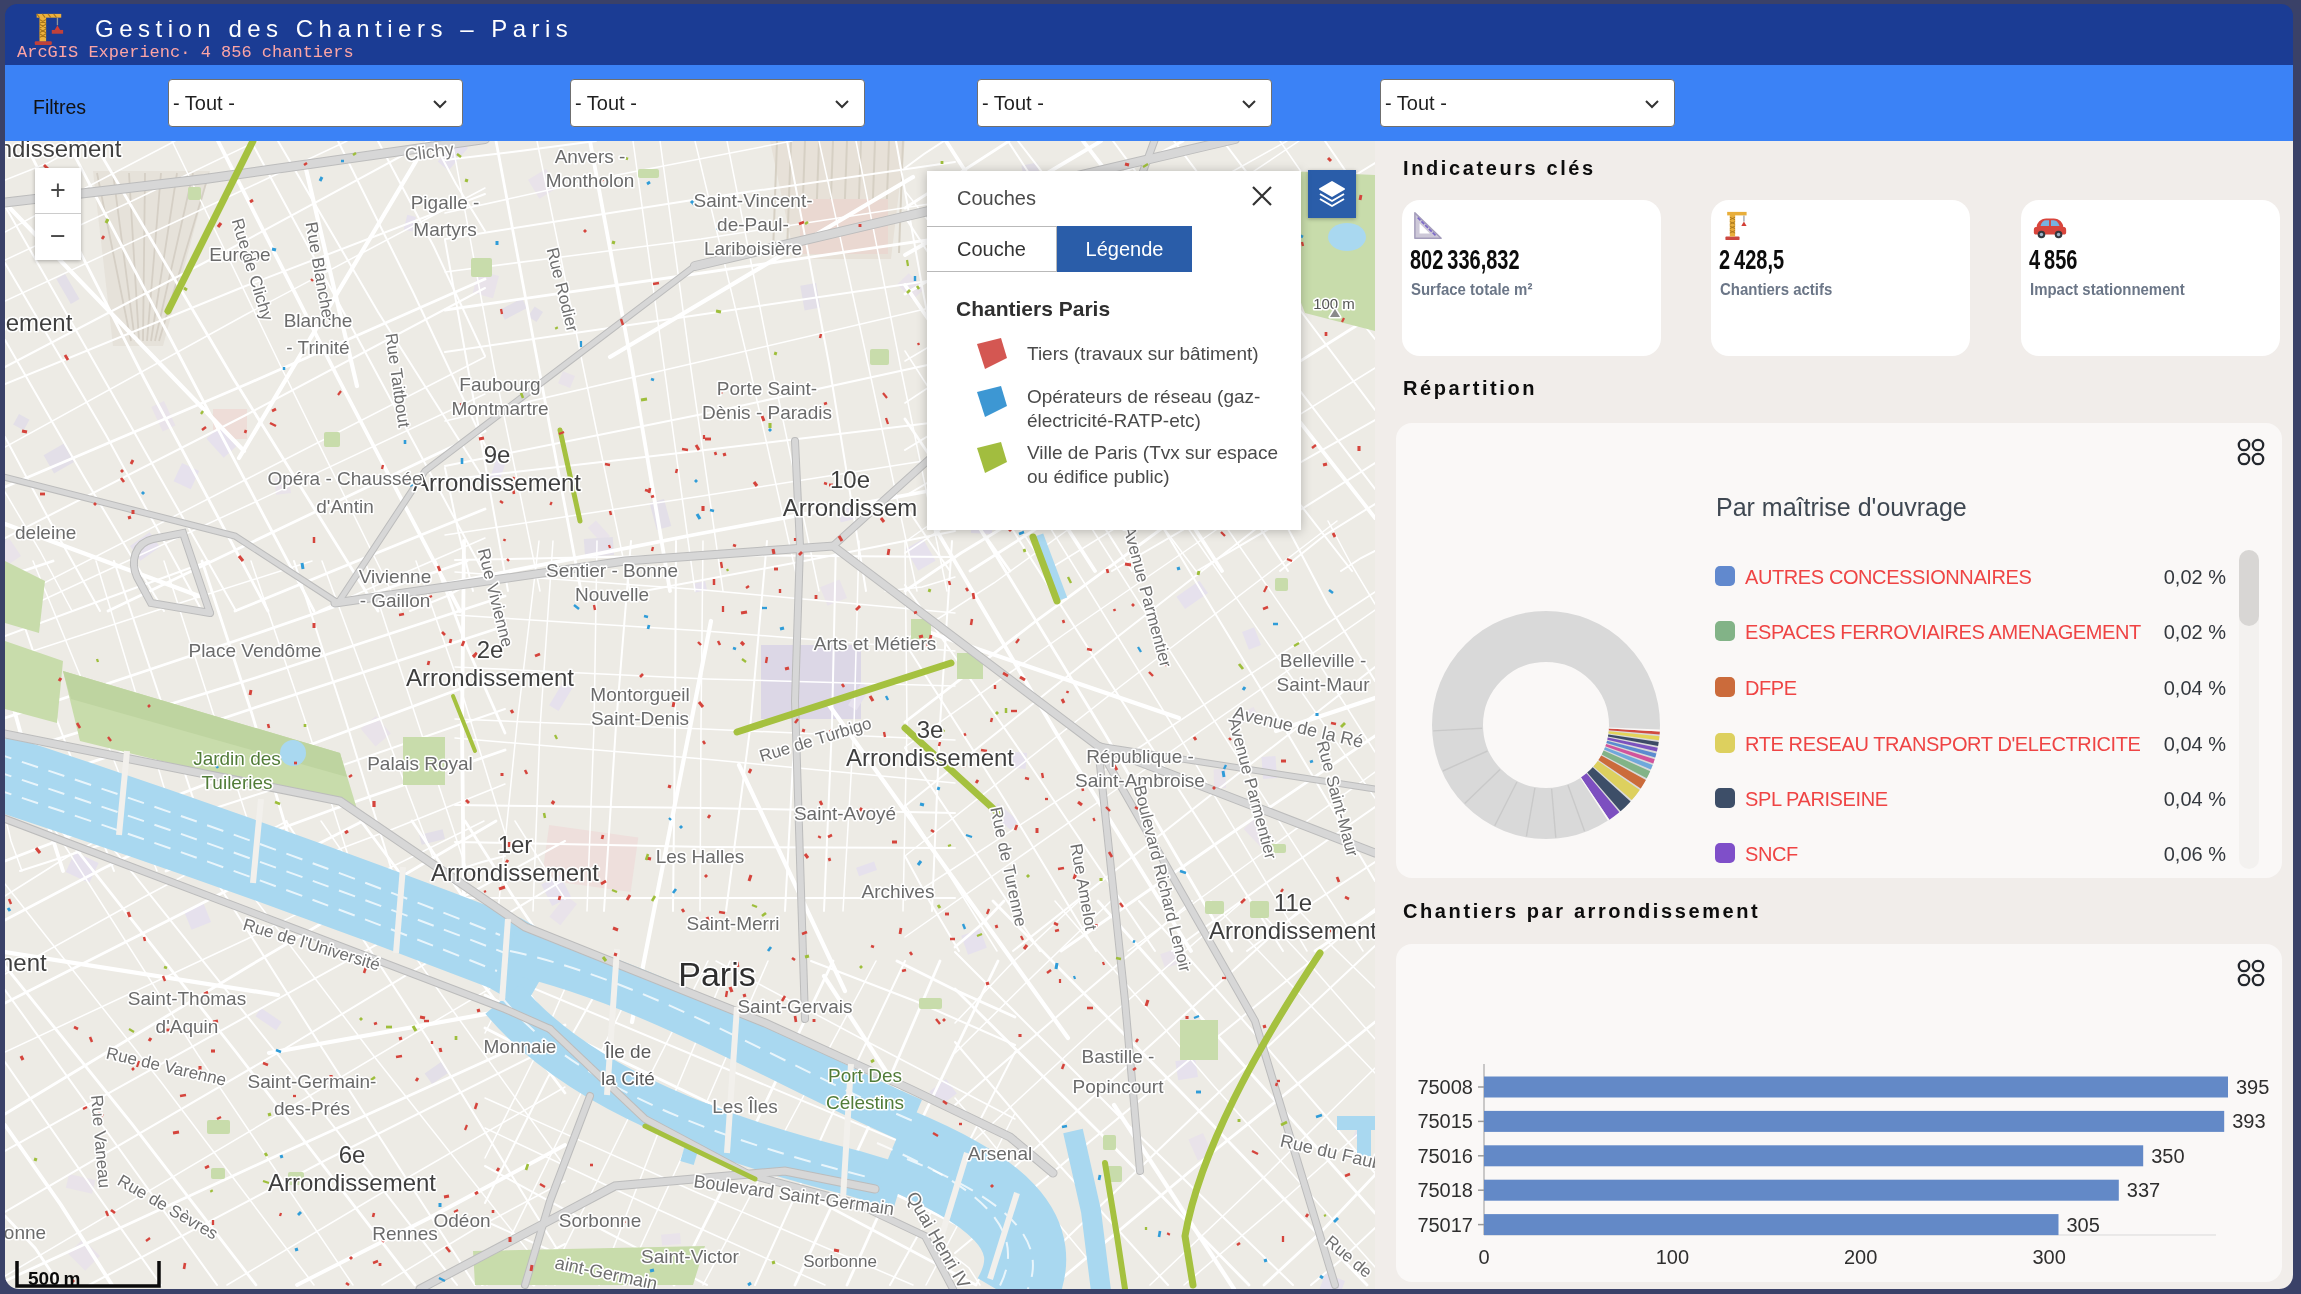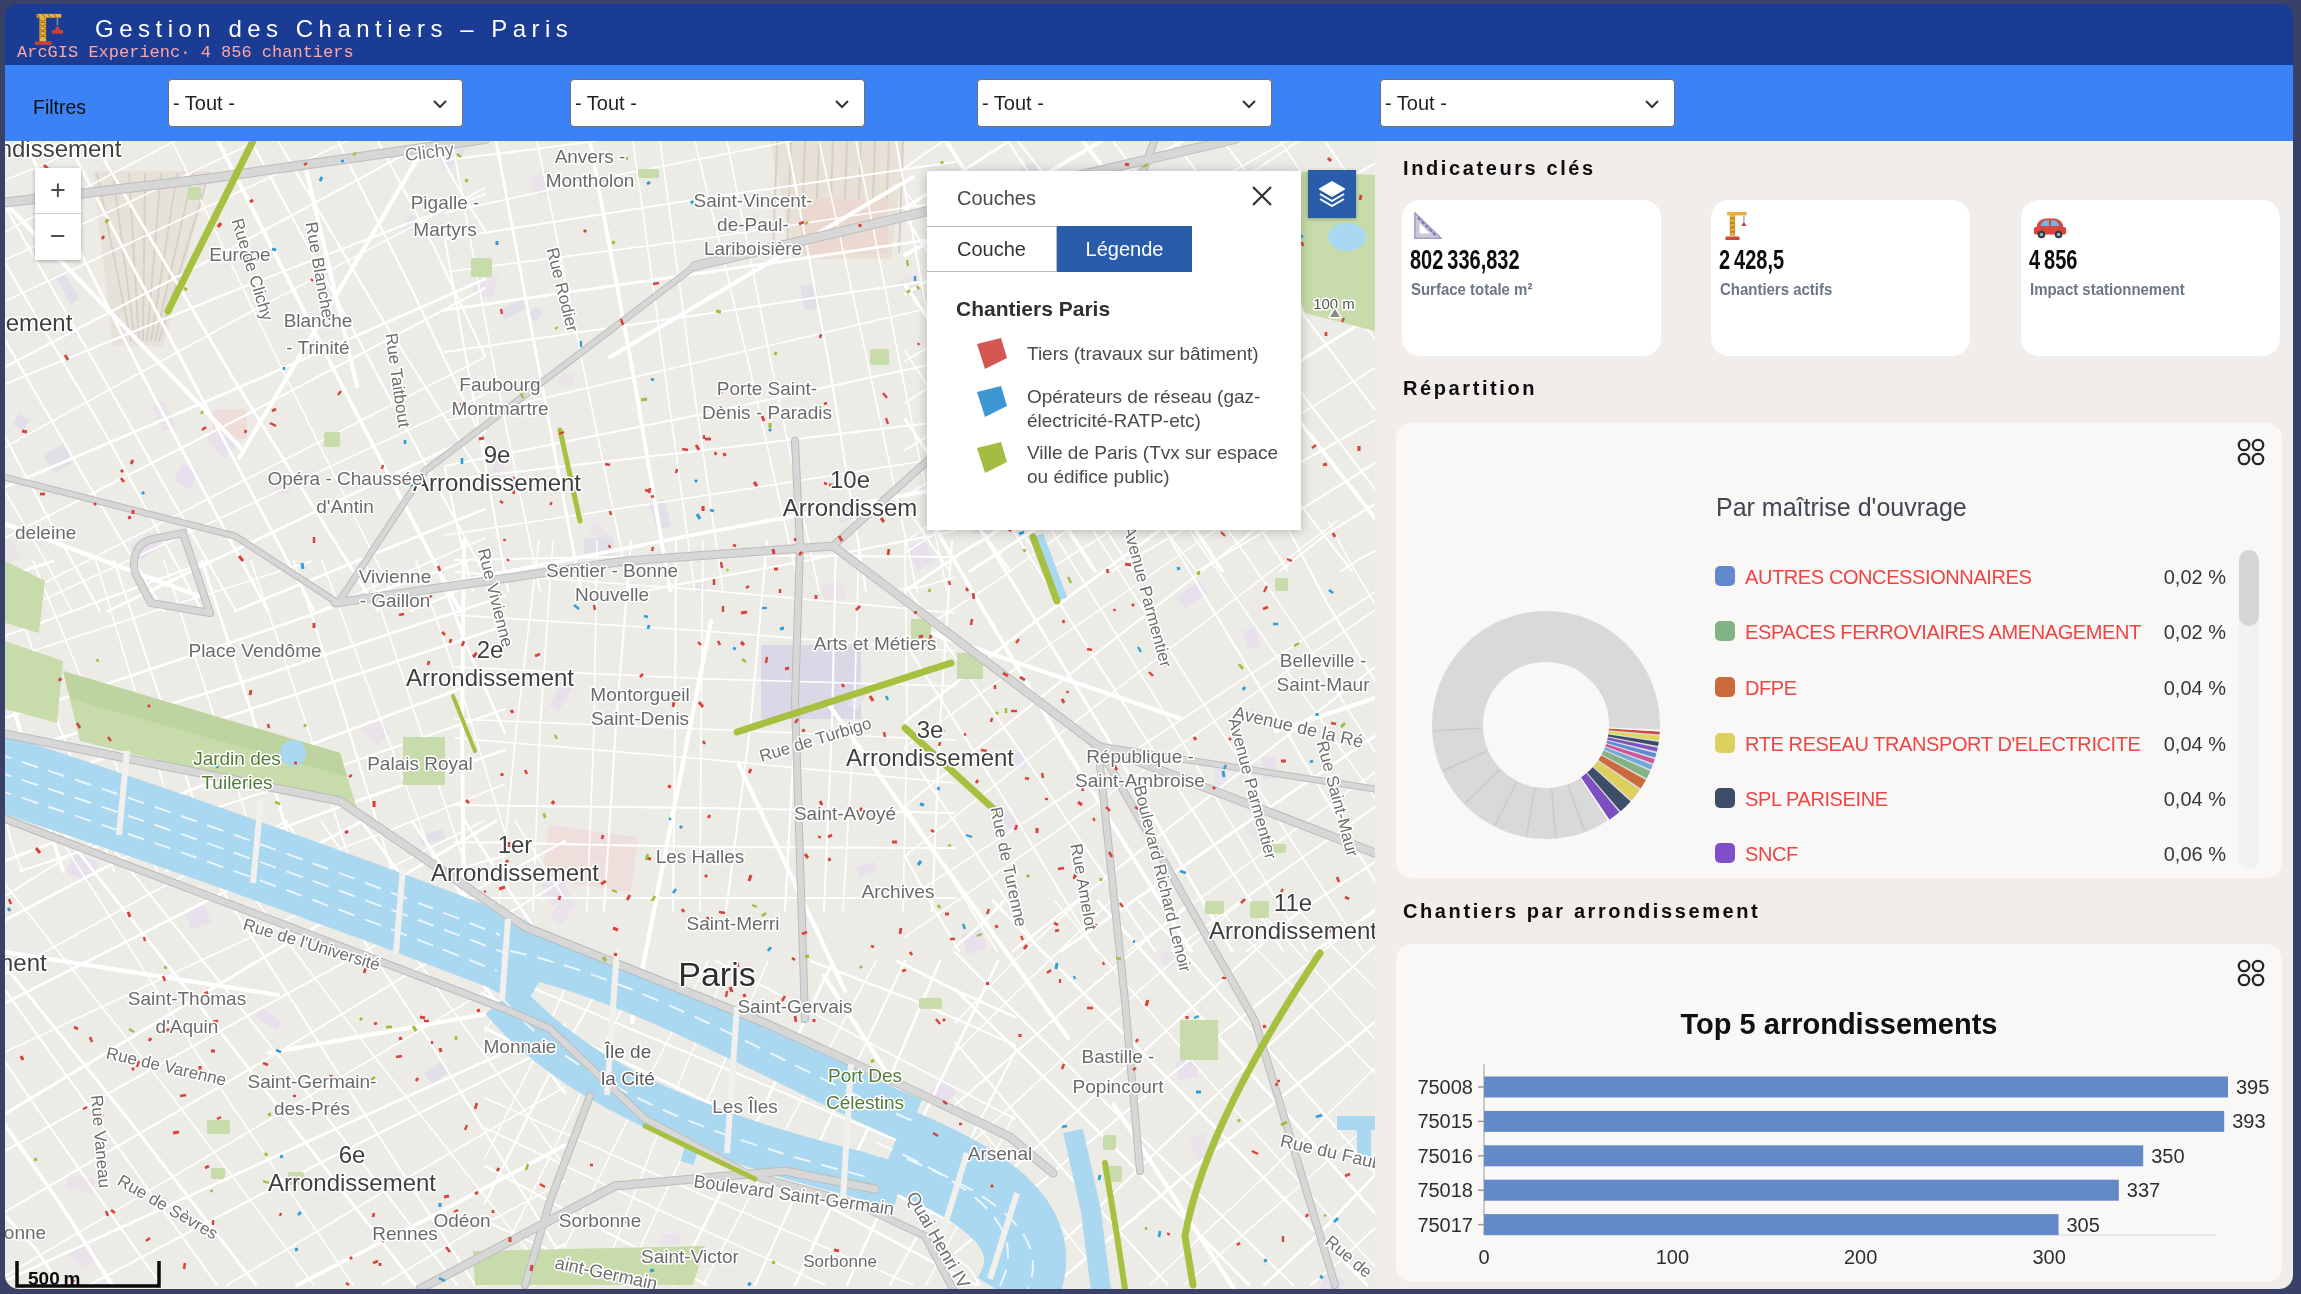--- a/index.html
+++ b/index.html
@@ -1325,21 +1325,20 @@
     <div class="sect" style="left:28px;top:759px">Chantiers par arrondissement</div>
     <div class="bigcard" style="top:803px;height:338px">
       <div class="dots"><svg width="30" height="30" viewBox="0 0 30 30">
 <g fill="none" stroke="#23272d" stroke-width="2.3">
 <circle cx="8" cy="8" r="5.2"></circle>
               <circle cx="22" cy="8" r="5.2"></circle>
 <circle cx="8" cy="22" r="5.2"></circle>
               <circle cx="22" cy="22" r="5.2"></circle>
 </g>
           </svg></div>
-      <div class="btitle">Top 5 arrondissements</div>
       <div style="position:absolute;left:0;top:0"><svg width="886" height="338" viewBox="0 0 886 338" font-family="Liberation Sans, sans-serif">
             <line x1="88.0" y1="120" x2="88.0" y2="291" stroke="#b9b9b9" stroke-width="1.5"></line>
             <line x1="88.0" y1="291" x2="820" y2="291" stroke="#d9d9d9" stroke-width="1"></line>
             <rect x="88.0" y="132.5" width="744.0" height="21" fill="#6389c7"></rect>
             <text x="77.0" y="150.0" font-size="20" fill="#2e2e2e" text-anchor="end">75008</text>
             <line x1="82.0" y1="143.0" x2="88.0" y2="143.0" stroke="#999" stroke-width="1.5"></line>
             <text x="840.0" y="150.0" font-size="20" fill="#2e2e2e">395</text>
             <rect x="88.0" y="166.9" width="740.2" height="21" fill="#6389c7"></rect>
             <text x="77.0" y="184.4" font-size="20" fill="#2e2e2e" text-anchor="end">75015</text>
             <line x1="82.0" y1="177.4" x2="88.0" y2="177.4" stroke="#999" stroke-width="1.5"></line>

